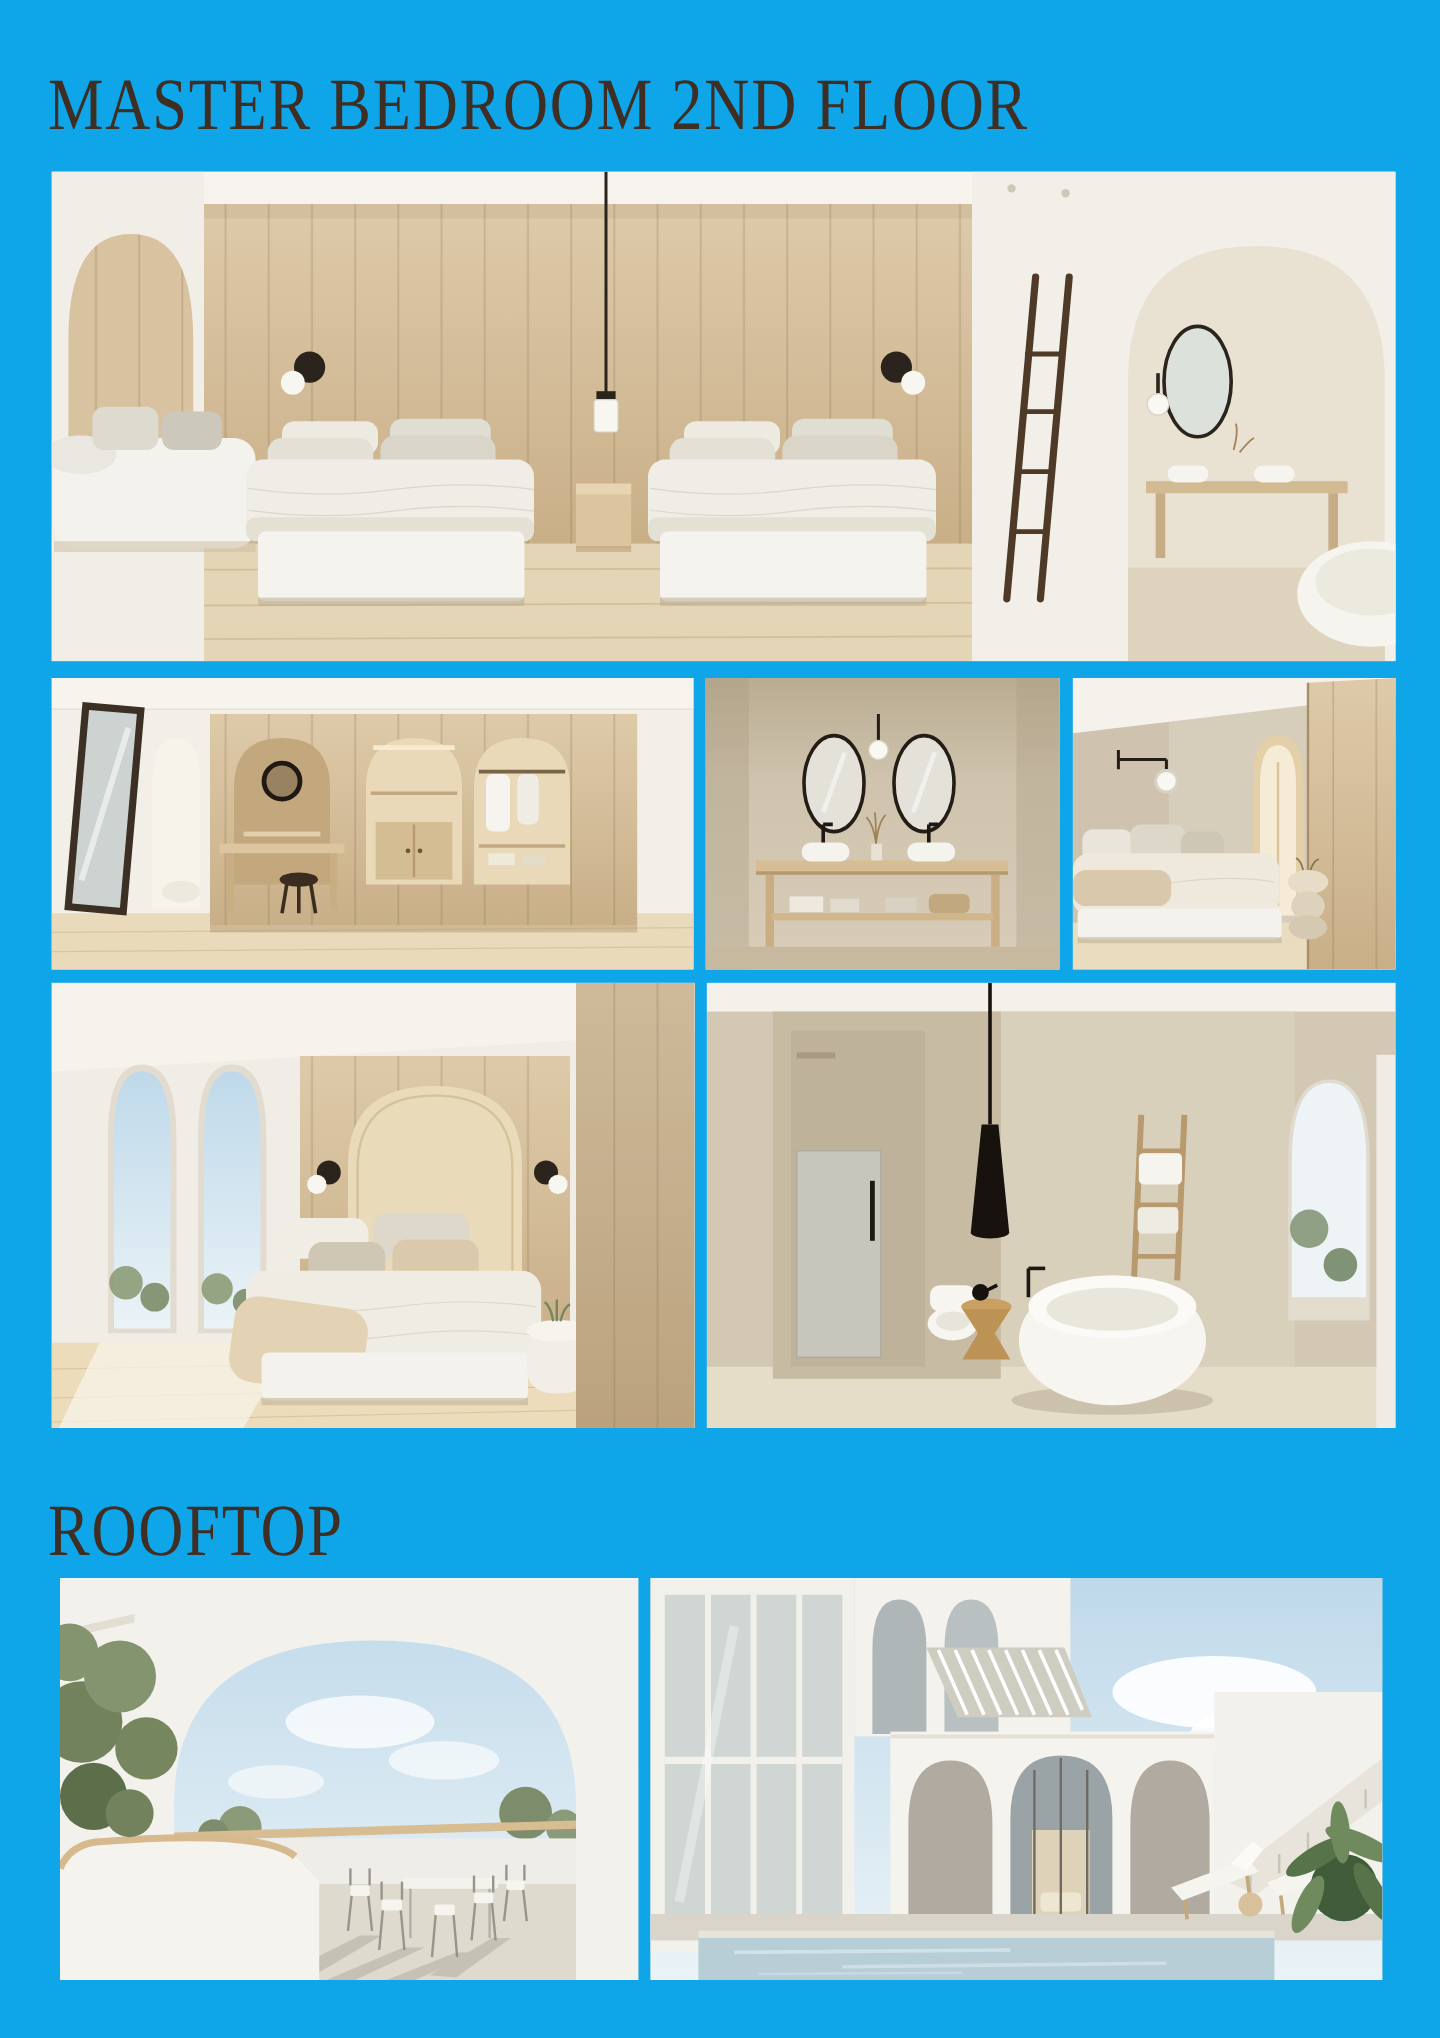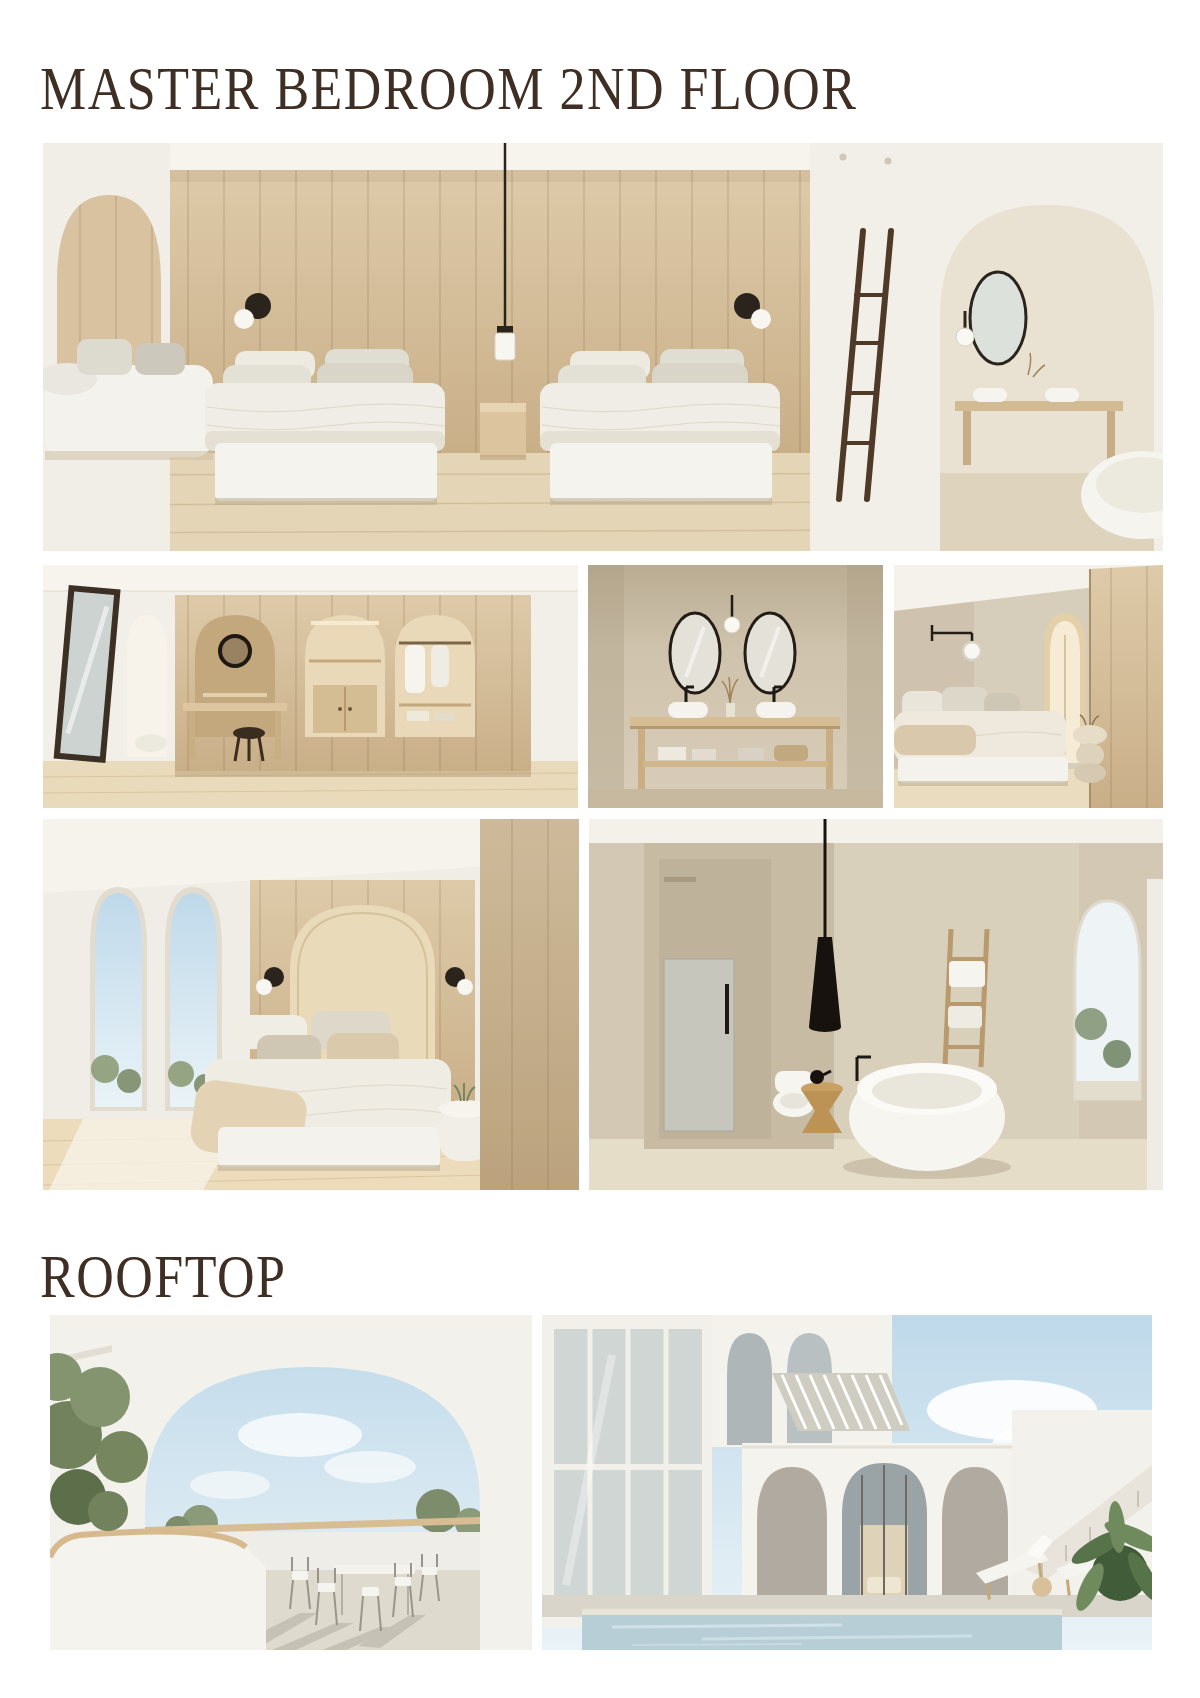--- a/index.html
+++ b/index.html
@@ -1,17 +1,17 @@
 <!DOCTYPE html>
 <html><head>
 <meta charset="utf-8">
 <style>
   html,body{margin:0;padding:0;}
   body{background:#e8e4de;font-family:"Liberation Serif",serif;}
-  .page{position:relative;width:1200px;height:1698px;background:#ffffff;overflow:hidden;margin:0 auto;}
+  .page{position:relative;width:1200px;height:1698px;background:#0ea5e9;overflow:hidden;margin:0 auto;}
   .heading{
     position:absolute;left:40px;margin:0;color:#3e2e23;
     font-family:"Liberation Serif",serif;font-weight:400;
     font-size:52px;letter-spacing:1.5px;line-height:1;
     transform:scaleY(1.18);transform-origin:top left;white-space:nowrap;
   }
   #title-master{top:58px;}
   #title-rooftop{top:1246px;}
   figure.render{position:absolute;margin:0;padding:0;overflow:hidden;background:#e7e0d4;}
   figure.render svg{display:block;width:100%;height:100%;}

